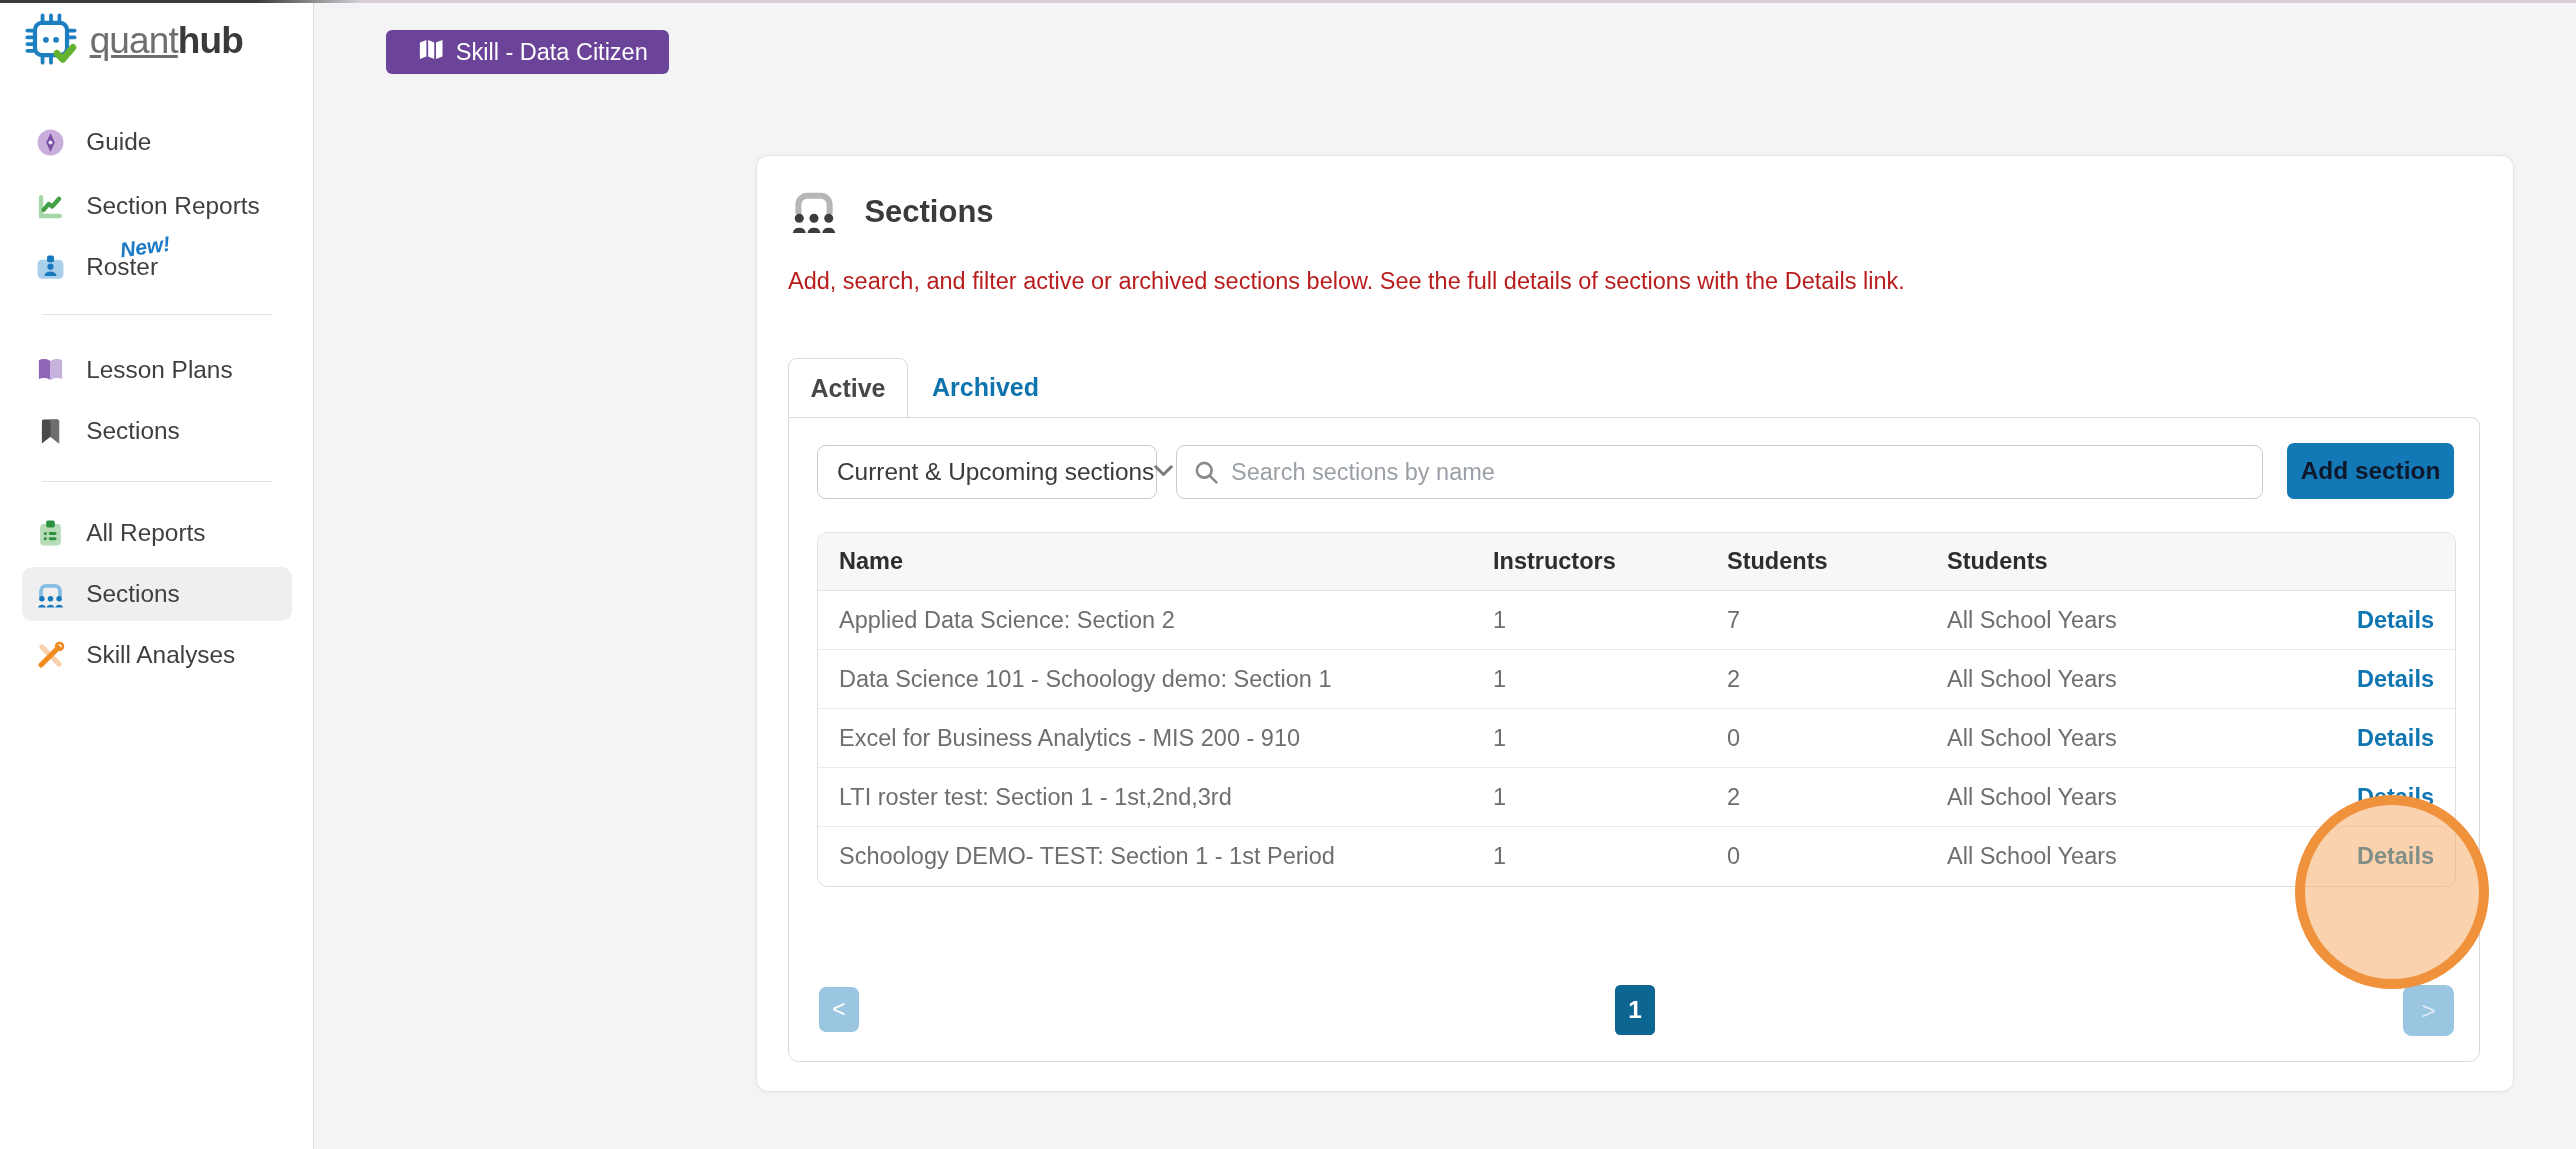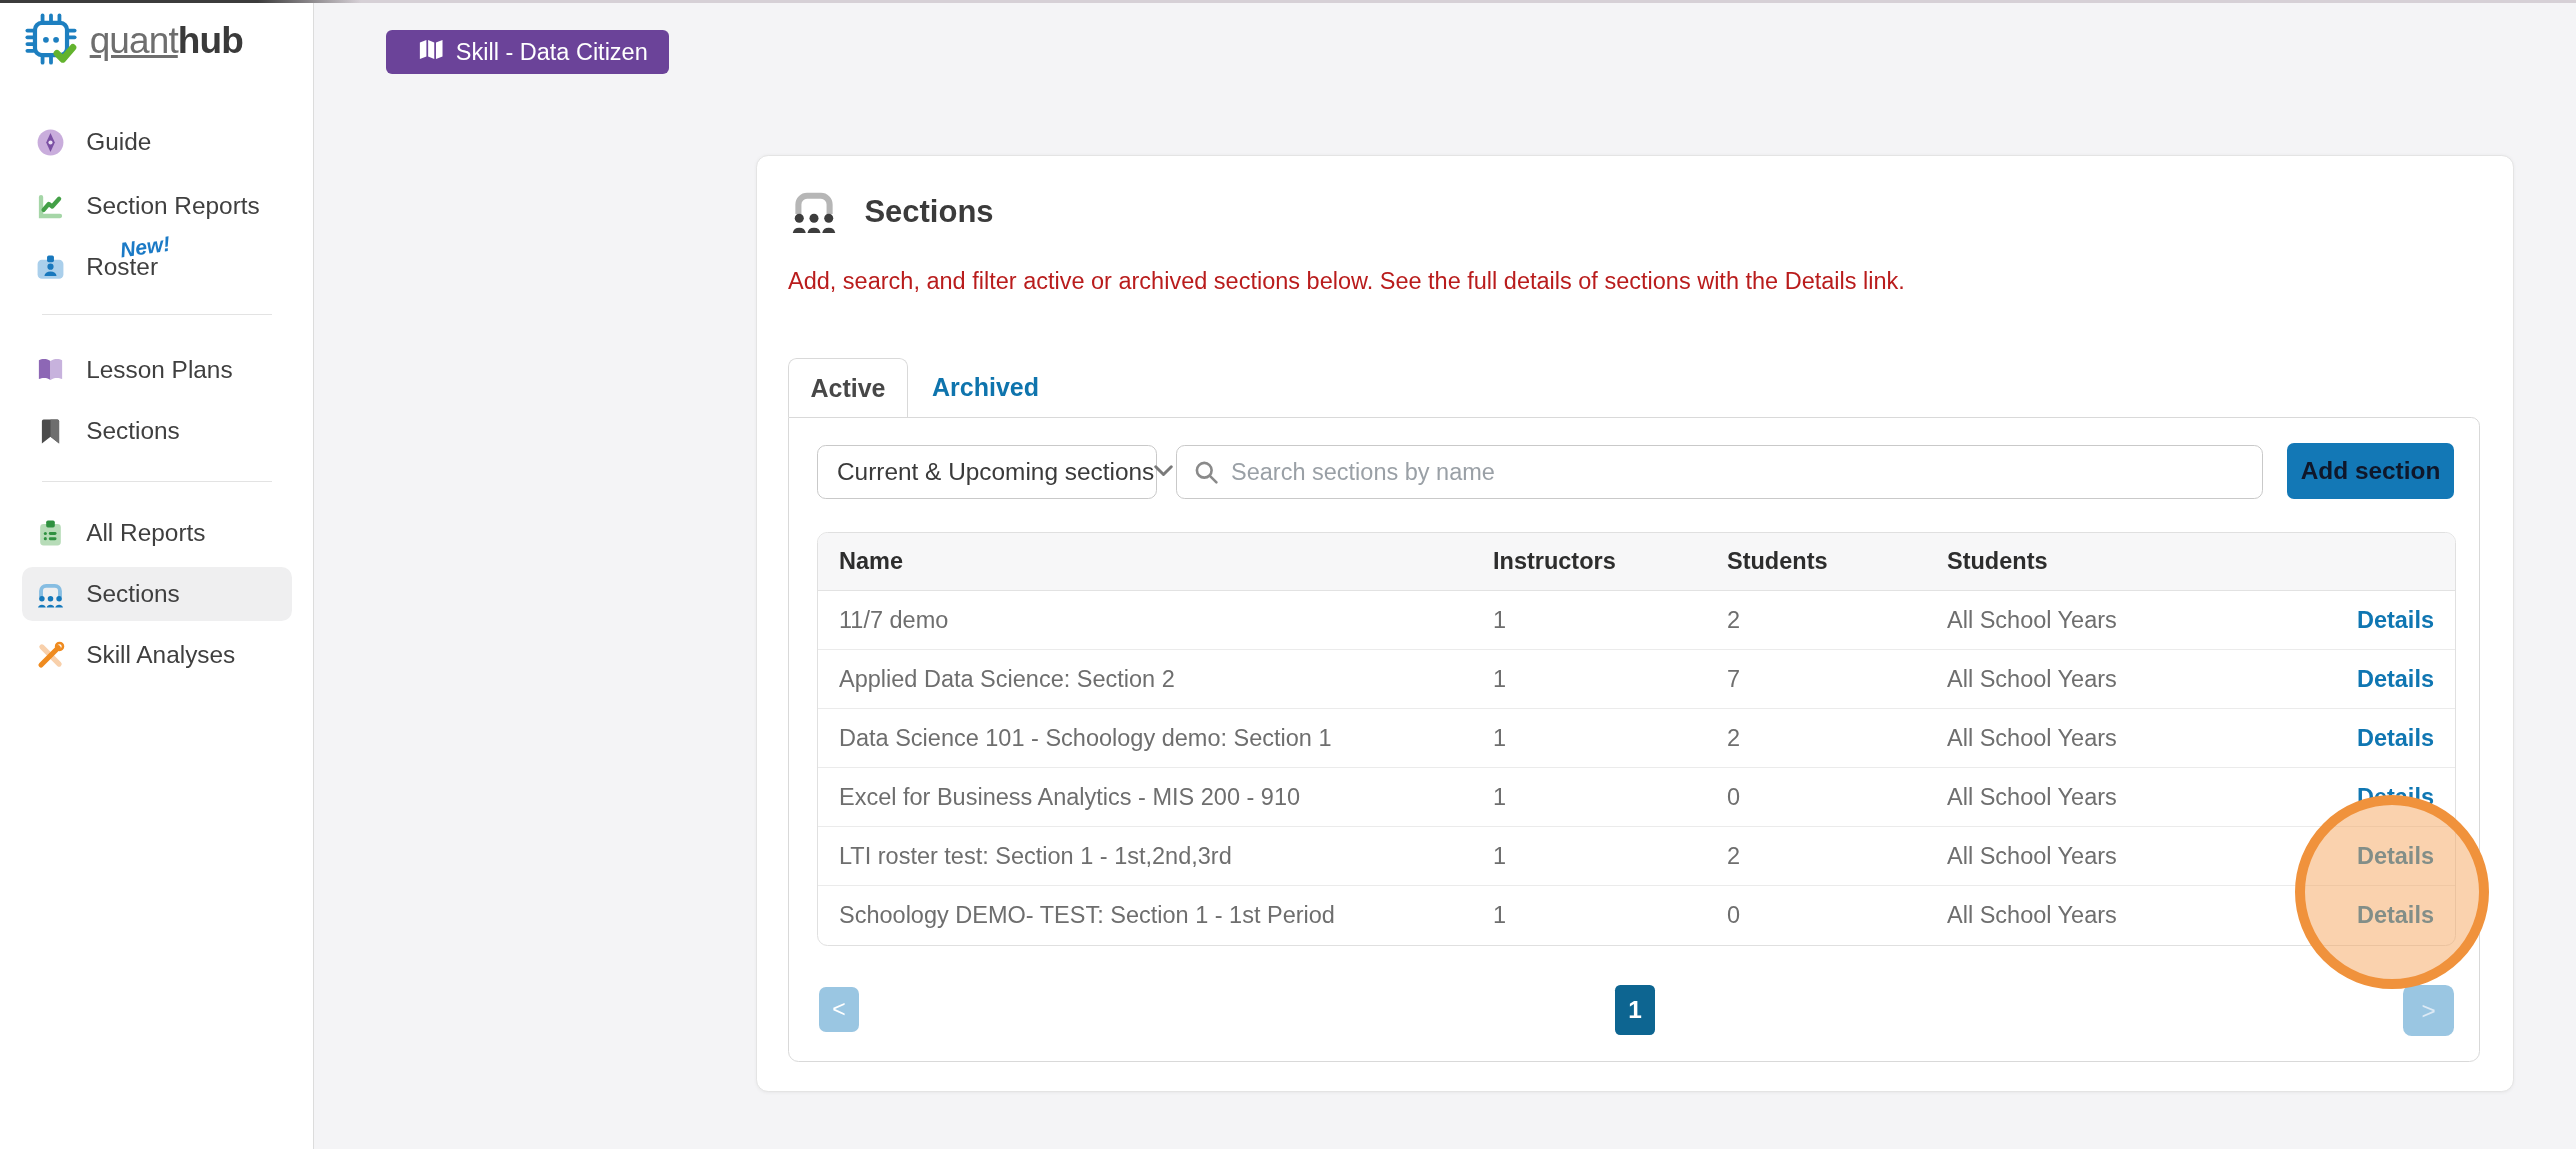--- a/index.html
+++ b/index.html
@@ -286,27 +286,20 @@
           <tr>
             <th>Name</th>
             <th>Instructors</th>
             <th>Students</th>
             <th>Students</th>
             <th></th>
           </tr>
         </thead>
         <tbody>
             <tr>
-              <td>11/7 demo</td>
-              <td>1</td>
-              <td>2</td>
-              <td>All School Years</td>
-              <td class="details-cell"><a class="details-link" href="#">Details</a></td>
-            </tr>
-            <tr>
               <td>Applied Data Science: Section 2</td>
               <td>1</td>
               <td>7</td>
               <td>All School Years</td>
               <td class="details-cell"><a class="details-link" href="#">Details</a></td>
             </tr>
             <tr>
               <td>Data Science 101 - Schoology demo: Section 1</td>
               <td>1</td>
               <td>2</td>

